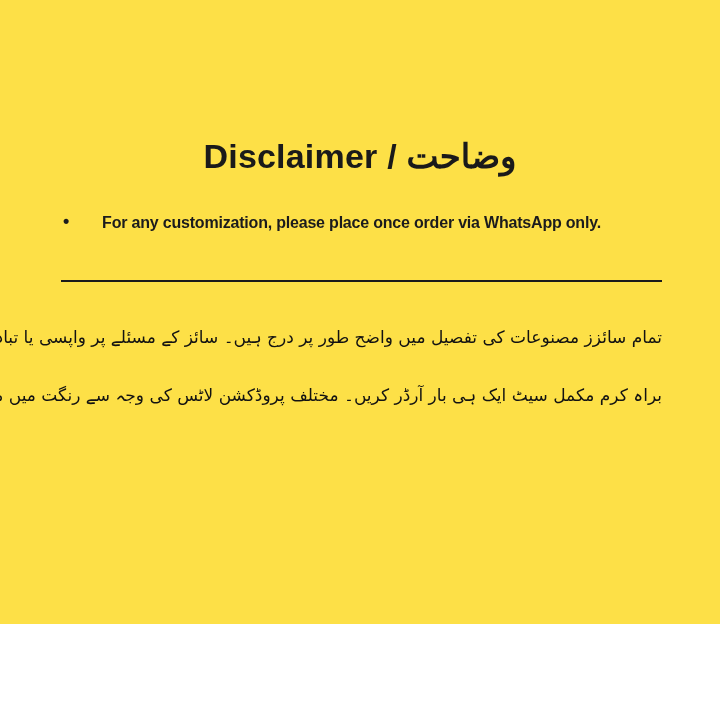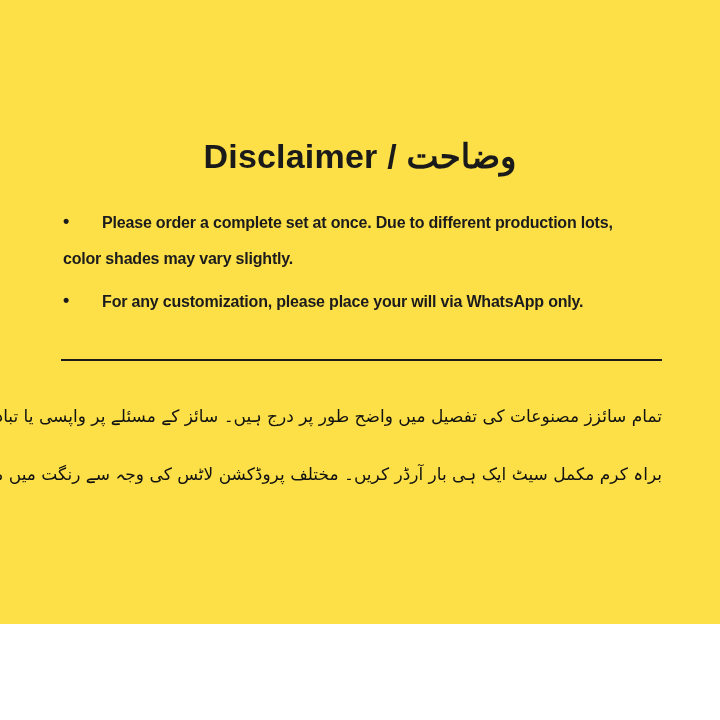--- a/index.html
+++ b/index.html
@@ -76,24 +76,22 @@
 </head>
 <body>
 
 <div class="canvas">
 
   <h1 class="title">Disclaimer / وضاحت</h1>
 
   <div class="bullets">
 
 
-    <p class="bullet-item"><span class="dot">•</span><span class="tab"></span><span class="bullet-text">Please order a complete set at once. Due to different production lots,
-color shades may vary slightly.</span></p>
 
-    <p class="bullet-item extra-gap"><span class="dot">•</span><span class="tab"></span><span class="bullet-text">For any customization, please place your will via WhatsApp only.</span></p>
+    <p class="bullet-item extra-gap"><span class="dot">•</span><span class="tab"></span><span class="bullet-text">For any customization, please place once order via WhatsApp only.</span></p>
 
   </div>
 
   <hr class="divider">
 
   <div class="urdu">
     <div class="urdu-line">تمام سائزز مصنوعات کی تفصیل میں واضح طور پر درج ہیں۔ سائز کے مسئلے پر واپسی یا تبادلہ ممکن نہیں ہو گا۔</div>
     <div class="urdu-line">براہ کرم مکمل سیٹ ایک ہی بار آرڈر کریں۔ مختلف پروڈکشن لاٹس کی وجہ سے رنگت میں معمولی فرق ہو سکتا ہے۔</div>
   </div>
 

